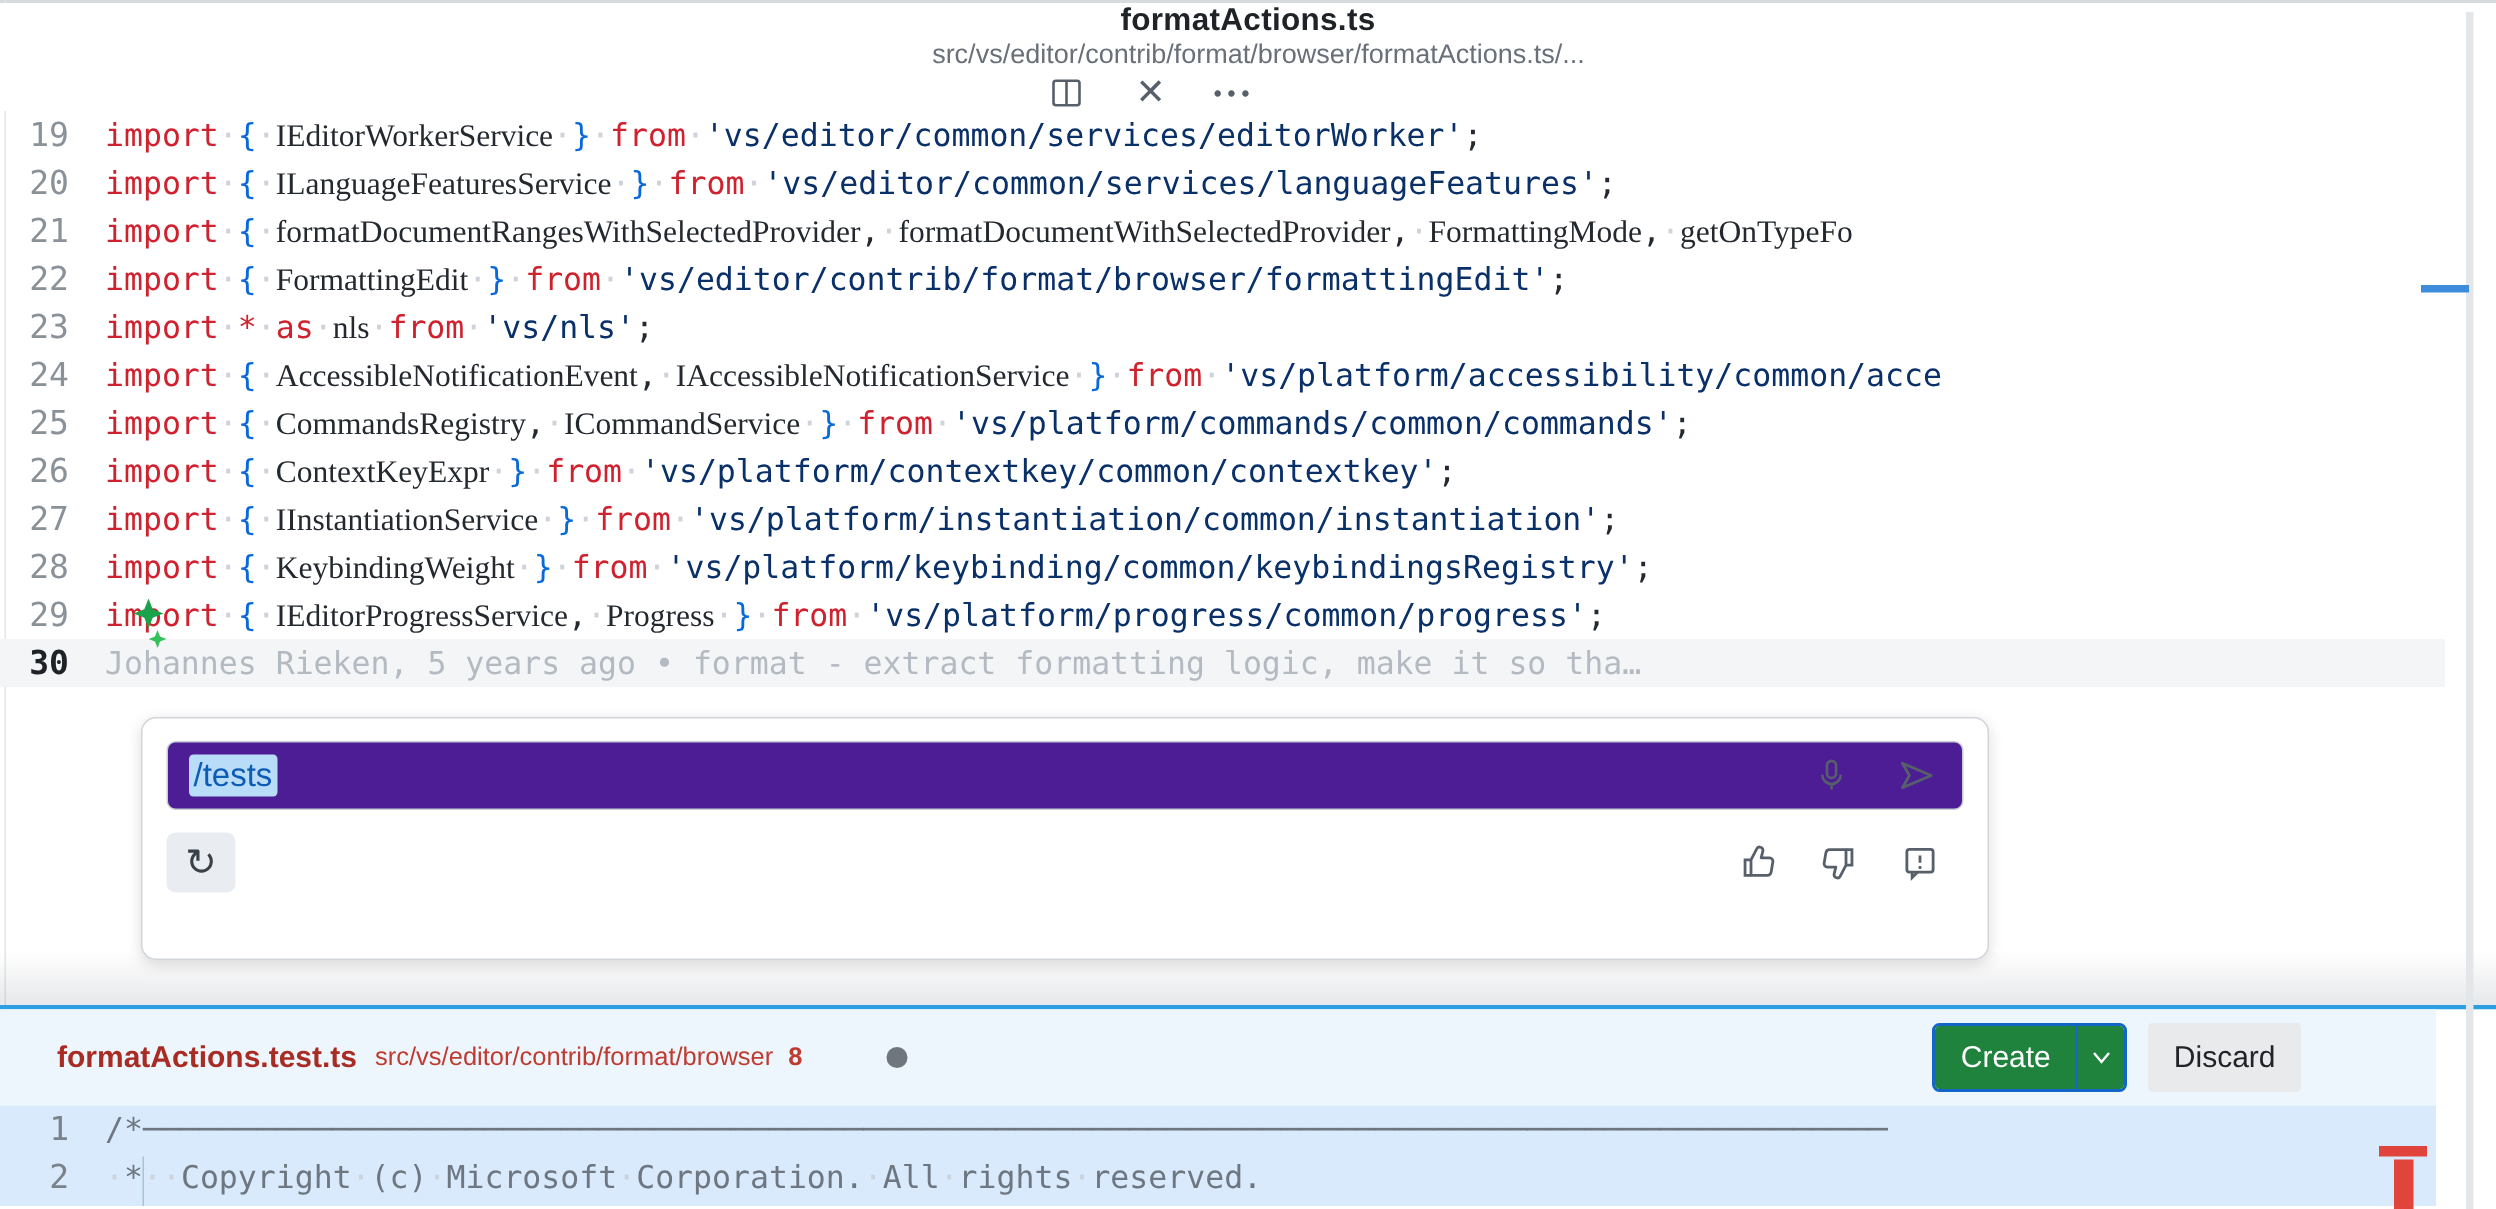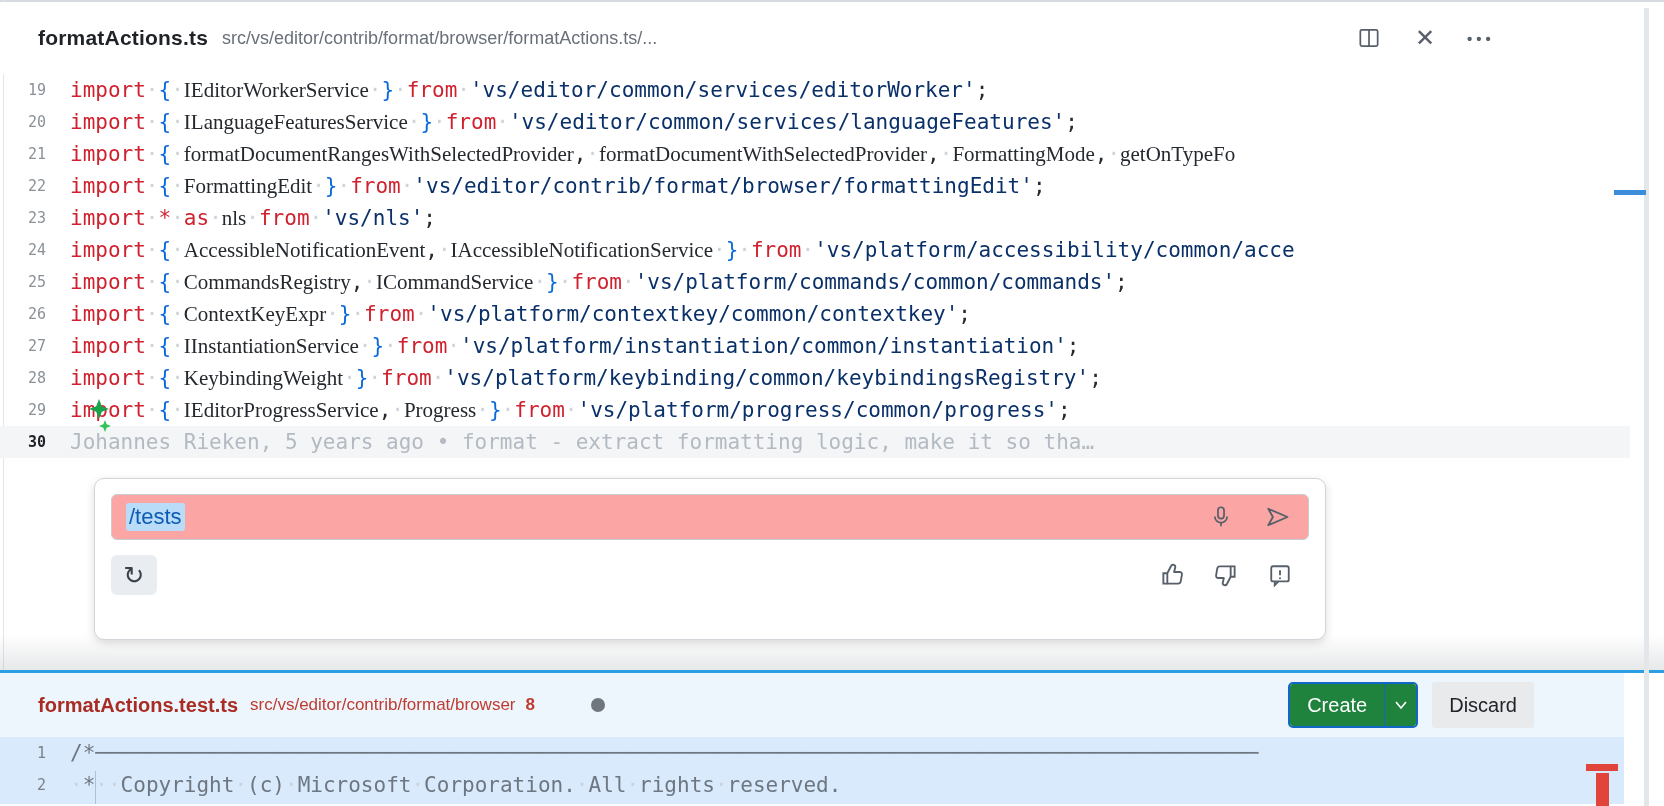--- a/index.html
+++ b/index.html
@@ -8,55 +8,55 @@
     position:relative; width:1664px; height:806px;
     background:#ffffff; overflow:hidden;
     font-family:"Liberation Sans","DejaVu Sans",sans-serif;
     color:#24292f;
   }
   .hairline-top { position:absolute; left:0; top:0; width:100%; height:2px; background:#d7dbdf; }
   .hairline-left { position:absolute; left:3px; top:0; width:1px; height:100%; background:#e2e6ea; }
 
   
   .titlebar { position:absolute; left:0; top:2px; width:100%; height:72px; background:#fff;
-    display:flex; align-items:center; padding:0 38px; }
+    display:flex; align-items:center; padding:0 38px;flex-direction:column; }
   .titlebar .fname { font-size:21px; font-weight:700; color:#1f2328; letter-spacing:.2px; }
   .titlebar .fpath { font-size:18px; color:#69707a; margin-left:14px; }
   .titlebar .spacer { flex:1; }
   .tb-icons { display:flex; align-items:center; gap:26px; margin-right:130px; }
   .tb-btn { width:30px; height:30px; display:flex; align-items:center; justify-content:center; cursor:pointer; }
   .icon-stroke { stroke:#57606a; fill:none; stroke-width:1.6; }
   .glyph { color:#57606a; }
   .close-glyph { font-size:24px; line-height:1; }
   .dots-glyph { font-size:15px; letter-spacing:4px; font-weight:700; }
 
   
   .editor-top { position:absolute; left:0; top:74px; width:1630px; }
   .code-line { height:32px; display:flex; align-items:center; white-space:pre; overflow:hidden;
     font-family:"DejaVu Sans Mono",monospace; font-size:21px; }
-  .code-line .ln { flex:0 0 70px; text-align:right; padding-right:24px; font-size:15px; color:#8a9199; }
+  .code-line .ln { flex:0 0 70px; text-align:right; padding-right:24px; font-size:22px; color:#8a9199; }
   .code-line.active { background:#f3f5f7; }
   .code-line.active .ln { color:#1f2328; font-weight:700; }
   .code { white-space:pre; }
   .tok-kw { color:#cf222e; }
   .tok-pb { color:#0969da; }
   .tok-id { color:#24292f;font-family:Liberation Serif, serif; }
   .tok-pl { color:#24292f; }
   .tok-str { color:#0a3069; }
   .tok-ws { color:#ccd3da; }
   .tok-cm { color:#6e7781; }
   .tok-ghost { color:#b4bac2; }
 
   .sparkle { position:absolute; left:86px; top:398px; width:28px; height:34px; z-index:4; }
 
   
   .chat-card { position:absolute; left:94px; top:478px; width:1232px; height:162px;
     background:#fff; border:1px solid #d1d5da; border-radius:10px;
     box-shadow:0 3px 10px rgba(0,0,0,.14); z-index:5; padding:15px 16px; }
-  .chat-input { height:46px; border:1px solid #c8cdd3; border-radius:6px; background:#fca5a5;
+  .chat-input { height:46px; border:1px solid #c8cdd3; border-radius:6px; background:#4c1d95;
     display:flex; align-items:center; padding:0 16px 0 14px; }
   .slash-cmd { font-size:22px; color:#0d5bb5; background:#b9dcf9; padding:1px 3px; border-radius:3px; }
   .chat-input .spacer { flex:1; }
   .input-icons { display:flex; align-items:center; gap:26px; }
   .chat-actions { display:flex; align-items:center; margin-top:15px; }
   .retry-btn { width:46px; height:40px; background:#e9edf1; border-radius:6px;
     display:flex; align-items:center; justify-content:center; cursor:pointer; }
   .retry-glyph { font-size:25px; color:#3a4149; line-height:1; }
   .feedback-icons { margin-left:auto; display:flex; align-items:center; gap:24px; padding-right:14px; }
   .fb-btn { width:30px; height:30px; display:flex; align-items:center; justify-content:center; cursor:pointer; }

